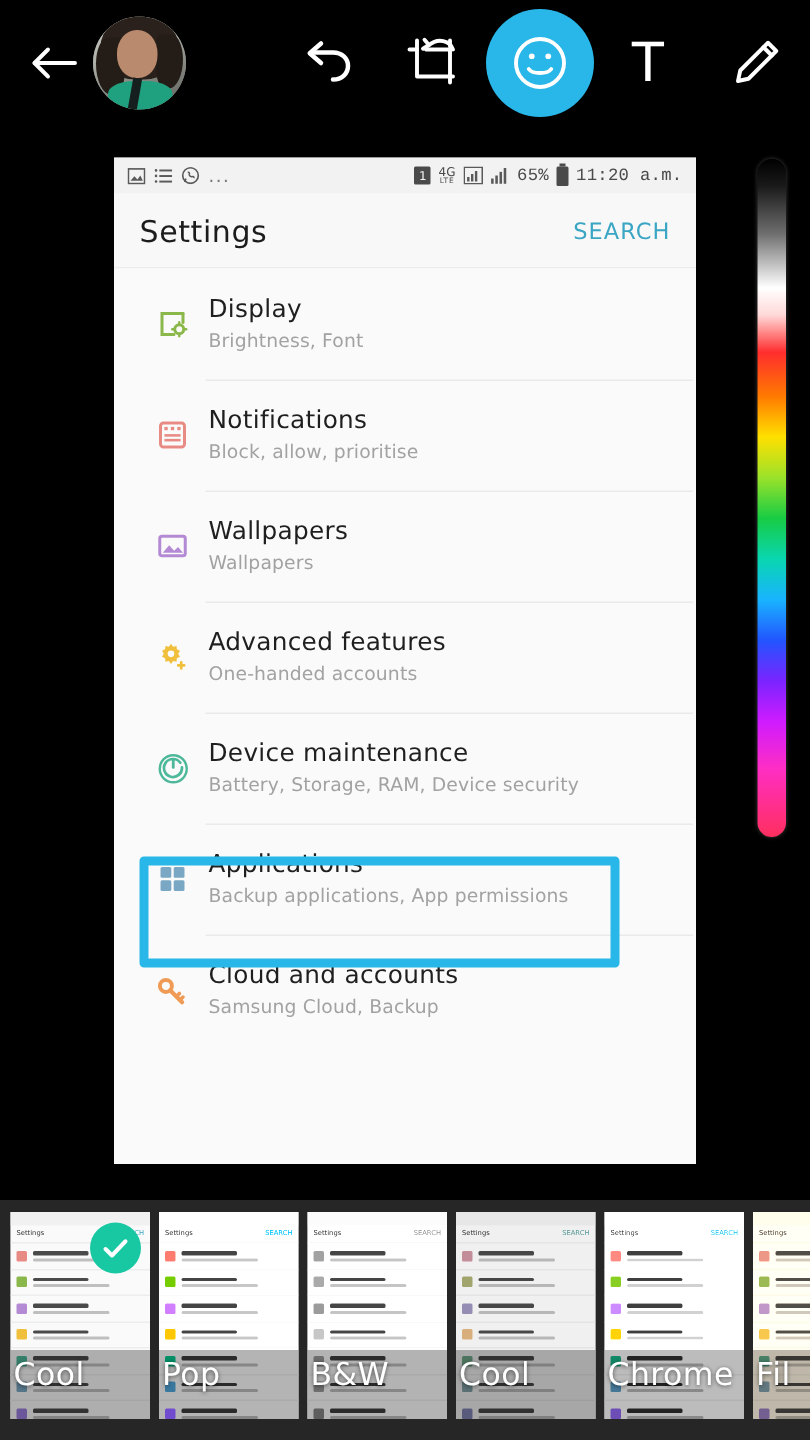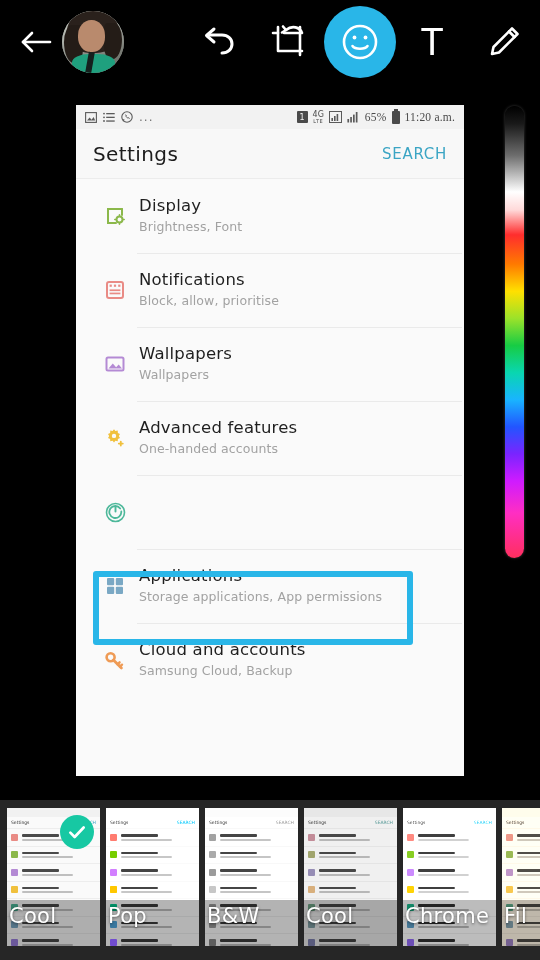--- a/index.html
+++ b/index.html
@@ -69,21 +69,21 @@
     background: #fafafa; overflow: hidden;
   }
 
   
   .statusbar {
     height: 24px; background: #f2f2f2; display: flex; align-items: center;
     padding: 0 9px; color: #555;
   }
   .sb-left { display: flex; align-items: center; gap: 6px; }
   .sb-right { margin-left: auto; display: flex; align-items: center; gap: 5px; }
-  .sb-txt { font-family: Liberation Serif, serif; font-size: 11.5px; color: #4a4a4a; letter-spacing: .2px; }
+  .sb-txt { font-family: Liberation Mono, monospace; font-size: 11.5px; color: #4a4a4a; letter-spacing: .2px; }
   .sb-dots { font-size: 12px; color: #777; letter-spacing: 1px; }
   .sim-badge {
     width: 11px; height: 12px; background: #4a4a4a; color: #f2f2f2;
     font-size: 8px; display: flex; align-items: center; justify-content: center;
     border-radius: 1px; font-family: "DejaVu Sans", sans-serif;
   }
   .net-4g { font-size: 8px; color: #4a4a4a; line-height: 1; text-align:center; }
   .net-4g small { display:block; font-size: 5px; letter-spacing:.5px; }
   .battery { width: 8px; height: 13px; background: #4a4a4a; border-radius: 1px; position: relative; }
   .battery::before { content:""; position:absolute; left:2px; top:-2px; width:4px; height:2px; background:#4a4a4a; }
@@ -396,36 +396,40 @@
       </div>
 
       <div class="row">
         <span class="row-ico">
           <svg width="23" height="23" viewBox="0 0 23 23">
             <circle cx="11.5" cy="11.5" r="9" fill="none" stroke="#4db89a" stroke-width="1.6"></circle>
             <path d="M16.2 7.5a6 6 0 1 0 1.1 3" fill="none" stroke="#4db89a" stroke-width="1.8" stroke-linecap="round"></path>
             <path d="M11.5 5.6v5" stroke="#4db89a" stroke-width="1.9" stroke-linecap="round"></path>
           </svg>
         </span>
+        <span class="row-txt">
+          <div class="row-title">Device maintenance</div>
+          <div class="row-sub">Battery, Storage, RAM, Device security</div>
+        </span>
       </div>
 
       <div class="row">
         <span class="row-ico">
           <svg width="22" height="22" viewBox="0 0 22 22">
             <g fill="#7aa8c4">
               <rect x="3" y="3" width="7.2" height="7.2" rx="1"></rect>
               <rect x="11.8" y="3" width="7.2" height="7.2" rx="1"></rect>
               <rect x="3" y="11.8" width="7.2" height="7.2" rx="1"></rect>
               <rect x="11.8" y="11.8" width="7.2" height="7.2" rx="1"></rect>
             </g>
           </svg>
         </span>
         <span class="row-txt">
           <div class="row-title">Applications</div>
-          <div class="row-sub">Storage applications, App permissions</div>
+          <div class="row-sub">Backup applications, App permissions</div>
         </span>
       </div>
 
 
       <div class="row">
         <span class="row-ico">
           <svg width="22" height="22" viewBox="0 0 22 22">
             <circle cx="6.6" cy="8.3" r="4" fill="none" stroke="#ef9b55" stroke-width="2.6"></circle>
             <path d="M9.4 11.1l8 8" stroke="#ef9b55" stroke-width="2.8" stroke-linecap="round"></path>
             <path d="M13.6 15.3l2-2M16 17.7l2-2" stroke="#ef9b55" stroke-width="2.4" stroke-linecap="round"></path>

